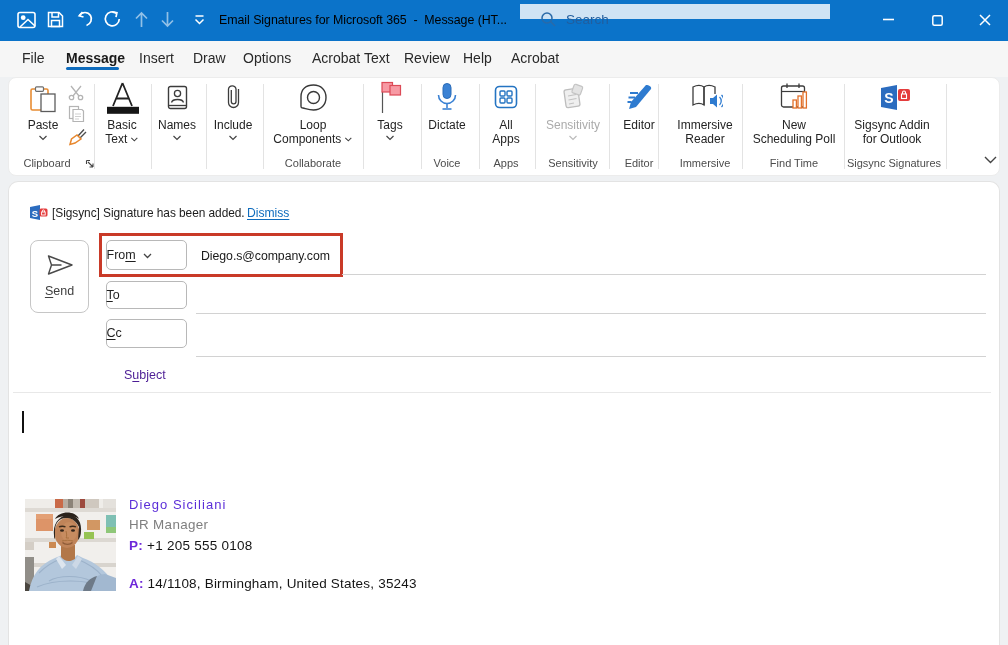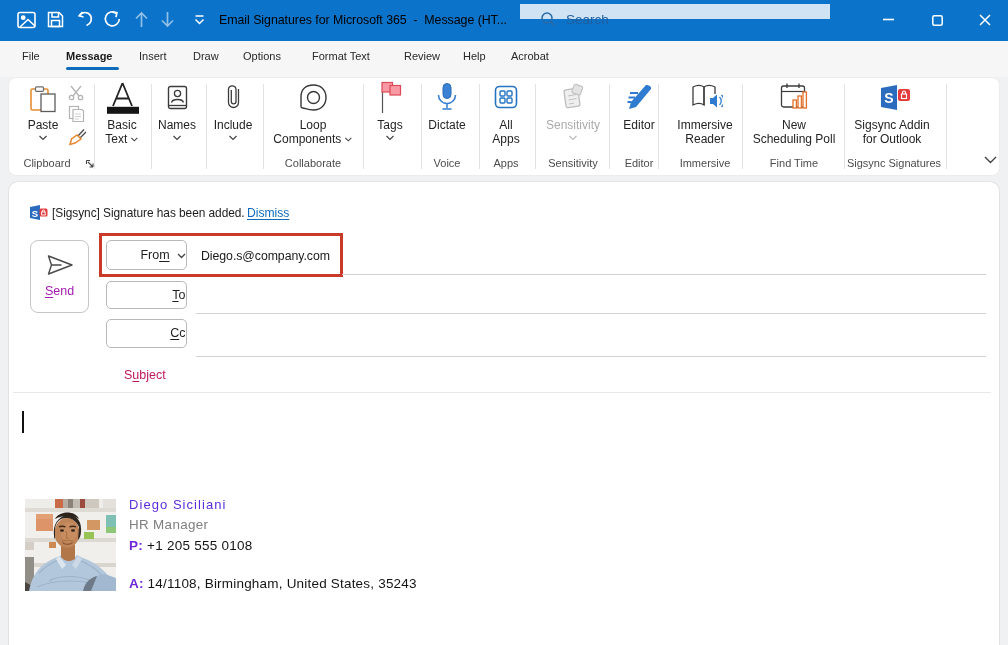--- a/index.html
+++ b/index.html
@@ -6,32 +6,32 @@
   html,body { width:1008px; height:645px; }
   body { font-family:"Liberation Sans", sans-serif; position:relative; background:#eff1f3; overflow:hidden; }
   .abs { position:absolute; }
   
   #titlebar { position:absolute; left:0; top:0; width:1008px; height:41px; background:#0b73c9; }
   #titletext { position:absolute; left:219px; top:13px; font-size:12.4px; letter-spacing:-0.05px; color:#000000; white-space:pre; }
   #search { position:absolute; left:520px; top:4px; width:310px; height:15px; background:#cfe3f4; border-radius:0; }
   #searchtxt { position:absolute; left:46px; top:7.5px; font-size:13.5px; color:#215e9e; }
   
   #menubar { position:absolute; left:0; top:41px; width:1008px; height:36px; background:#f6f6f6; }
-  .mi { position:absolute; top:9px; font-size:11px; color:#292929;text-align:right; }
+  .mi { position:absolute; top:9px; font-size:14px; color:#292929;text-align:right; }
   #tab-underline { position:absolute; left:66px; top:26px; width:53px; height:2.6px; background:#0f6cbd; border-radius:2px; }
   
   #ribbon { position:absolute; left:8px; top:77px; width:992px; height:99px; background:#fff; border:1px solid #ececec; border-radius:8px; }
   .sep { position:absolute; top:6px; width:1px; height:85px; background:#e3e3e3; }
   .rlbl { position:absolute; font-size:12px; color:#242424; text-align:center; white-space:nowrap; transform:translateX(-50%); }
   .glbl { position:absolute; top:79px; font-size:11px; color:#4c4c4c; text-align:left; white-space:nowrap; transform:translateX(-50%); }
   .chev { position:absolute; transform:translateX(-50%); }
   .dis { color:#ababab; }
   
   #panel { position:absolute; left:8px; top:181px; width:992px; height:464px; background:#fff; border:1px solid #e3e3e3; border-bottom:none; border-radius:10px 10px 0 0; }
-  .fieldbtn { position:absolute; left:96.5px; width:81px; background:#fff; border:1px solid #b8b8b8; border-radius:5px; text-align:right; font-size:12.5px; color:#1f1f1f; }
+  .fieldbtn { position:absolute; left:96.5px; width:81px; background:#fff; border:1px solid #b8b8b8; border-radius:5px; text-align:left; font-size:12.5px; color:#1f1f1f; }
   .hline { position:absolute; height:1px; background:#d2d2d2; }
   u { text-underline-offset:2px; }
 </style>
 </head>
 <body>
 
 <div id="titlebar">
   <svg class="abs" style="left:16px;top:9px" width="22" height="22" viewBox="0 0 22 22">
     <rect x="2" y="3.5" width="17" height="15" rx="2" fill="none" stroke="#fff" stroke-width="1.6"></rect>
     <circle cx="7.2" cy="8.7" r="2.4" fill="#fff"></circle>
@@ -77,21 +77,21 @@
       <path d="M1 1 L11 11 M11 1 L1 11" stroke="#fff" stroke-width="1.5"></path>
     </svg>
 </div>
 
 <div id="menubar">
   <span class="mi" style="left:22px">File</span>
   <span class="mi" style="left:66px;font-weight:bold;color:#1a1a1a">Message</span>
   <span class="mi" style="left:139px">Insert</span>
   <span class="mi" style="left:193px">Draw</span>
   <span class="mi" style="left:243px">Options</span>
-  <span class="mi" style="left:312px">Format Text</span>
+  <span class="mi" style="left:312px">Acrobat Text</span>
   <span class="mi" style="left:404px">Review</span>
   <span class="mi" style="left:463px">Help</span>
   <span class="mi" style="left:511px">Acrobat</span>
   <div id="tab-underline"></div>
 </div>
 
 <div id="ribbon">
   <div class="sep" style="left:85px"></div>
   <div class="sep" style="left:142px"></div>
   <div class="sep" style="left:197px"></div>
@@ -267,35 +267,35 @@
   </svg>
   <div class="abs" style="left:43px;top:24px;font-size:11.9px;letter-spacing:-0.05px;color:#1c1c1c">[Sigsync] Signature has been added.</div>
   <div class="abs" style="left:238px;top:24px;font-size:12.1px;color:#0f6cbd"><u>Dismiss</u></div>
 
   <div class="abs" style="left:89.5px;top:50.5px;width:244px;height:44px;border:3px solid #c93a28"></div>
 
   <div class="abs" style="left:21px;top:58px;width:59px;height:73px;border:1px solid #c6c6c6;border-radius:8px;background:#fff">
     <svg class="abs" style="left:16px;top:13px" width="27" height="22" viewBox="0 0 27 22">
       <path d="M1.5 2 L25 11 L1.5 20 L4.5 11 Z M4.5 11 H14.5" fill="none" stroke="#4a4a4a" stroke-width="1.4" stroke-linejoin="round"></path>
     </svg>
-    <div style="position:absolute;left:0;right:0;top:43px;text-align:center;font-size:12.5px;color:#a21caf"><u>S</u>end</div>
+    <div style="position:absolute;left:0;right:0;top:43px;text-align:center;font-size:12.5px;color:#404040"><u>S</u>end</div>
   </div>
 
   <div class="fieldbtn" style="top:57.5px;height:30px;line-height:28px">Fro<u>m</u>&nbsp;&nbsp;<svg width="9" height="6" viewBox="0 0 9 6" style="display:inline-block">
         <path d="M1 1 L4.5 4.5 L8 1" fill="none" stroke="#444" stroke-width="1.3"></path>
       </svg></div>
   <div class="fieldbtn" style="top:98.5px;height:28px;line-height:26px"><u>T</u>o</div>
   <div class="fieldbtn" style="top:136.5px;height:29px;line-height:27px"><u>C</u>c</div>
 
   <div class="abs" style="left:192px;top:66.5px;font-size:12.3px;letter-spacing:-0.05px;color:#1a1a1a">Diego.s@company.com</div>
 
   <div class="hline" style="left:333px;top:91.5px;width:644px"></div>
   <div class="hline" style="left:187px;top:131px;width:790px"></div>
   <div class="hline" style="left:187px;top:173.5px;width:790px"></div>
-  <div class="abs" style="left:115px;top:186px;font-size:12.5px;color:#be185d">S<u>u</u>bject</div>
+  <div class="abs" style="left:115px;top:186px;font-size:12.5px;color:#4c1d95">S<u>u</u>bject</div>
   <div class="hline" style="left:4px;top:210px;width:978px;background:#e8e8e8"></div>
 
   <div class="abs" style="left:13px;top:229px;width:1.5px;height:22px;background:#111"></div>
 
   <svg class="abs" style="left:16px;top:317px" width="91" height="92" viewBox="0 0 91 92">
     <rect width="91" height="92" fill="#f1efec"></rect>
     <rect x="0" y="0" width="91" height="9" fill="#efede9"></rect>
     <rect x="30" y="0" width="8" height="9" fill="#c96a48"></rect>
     <rect x="38" y="0" width="5" height="9" fill="#b7aca1"></rect>
     <rect x="43" y="0" width="5" height="9" fill="#8b8378"></rect>

